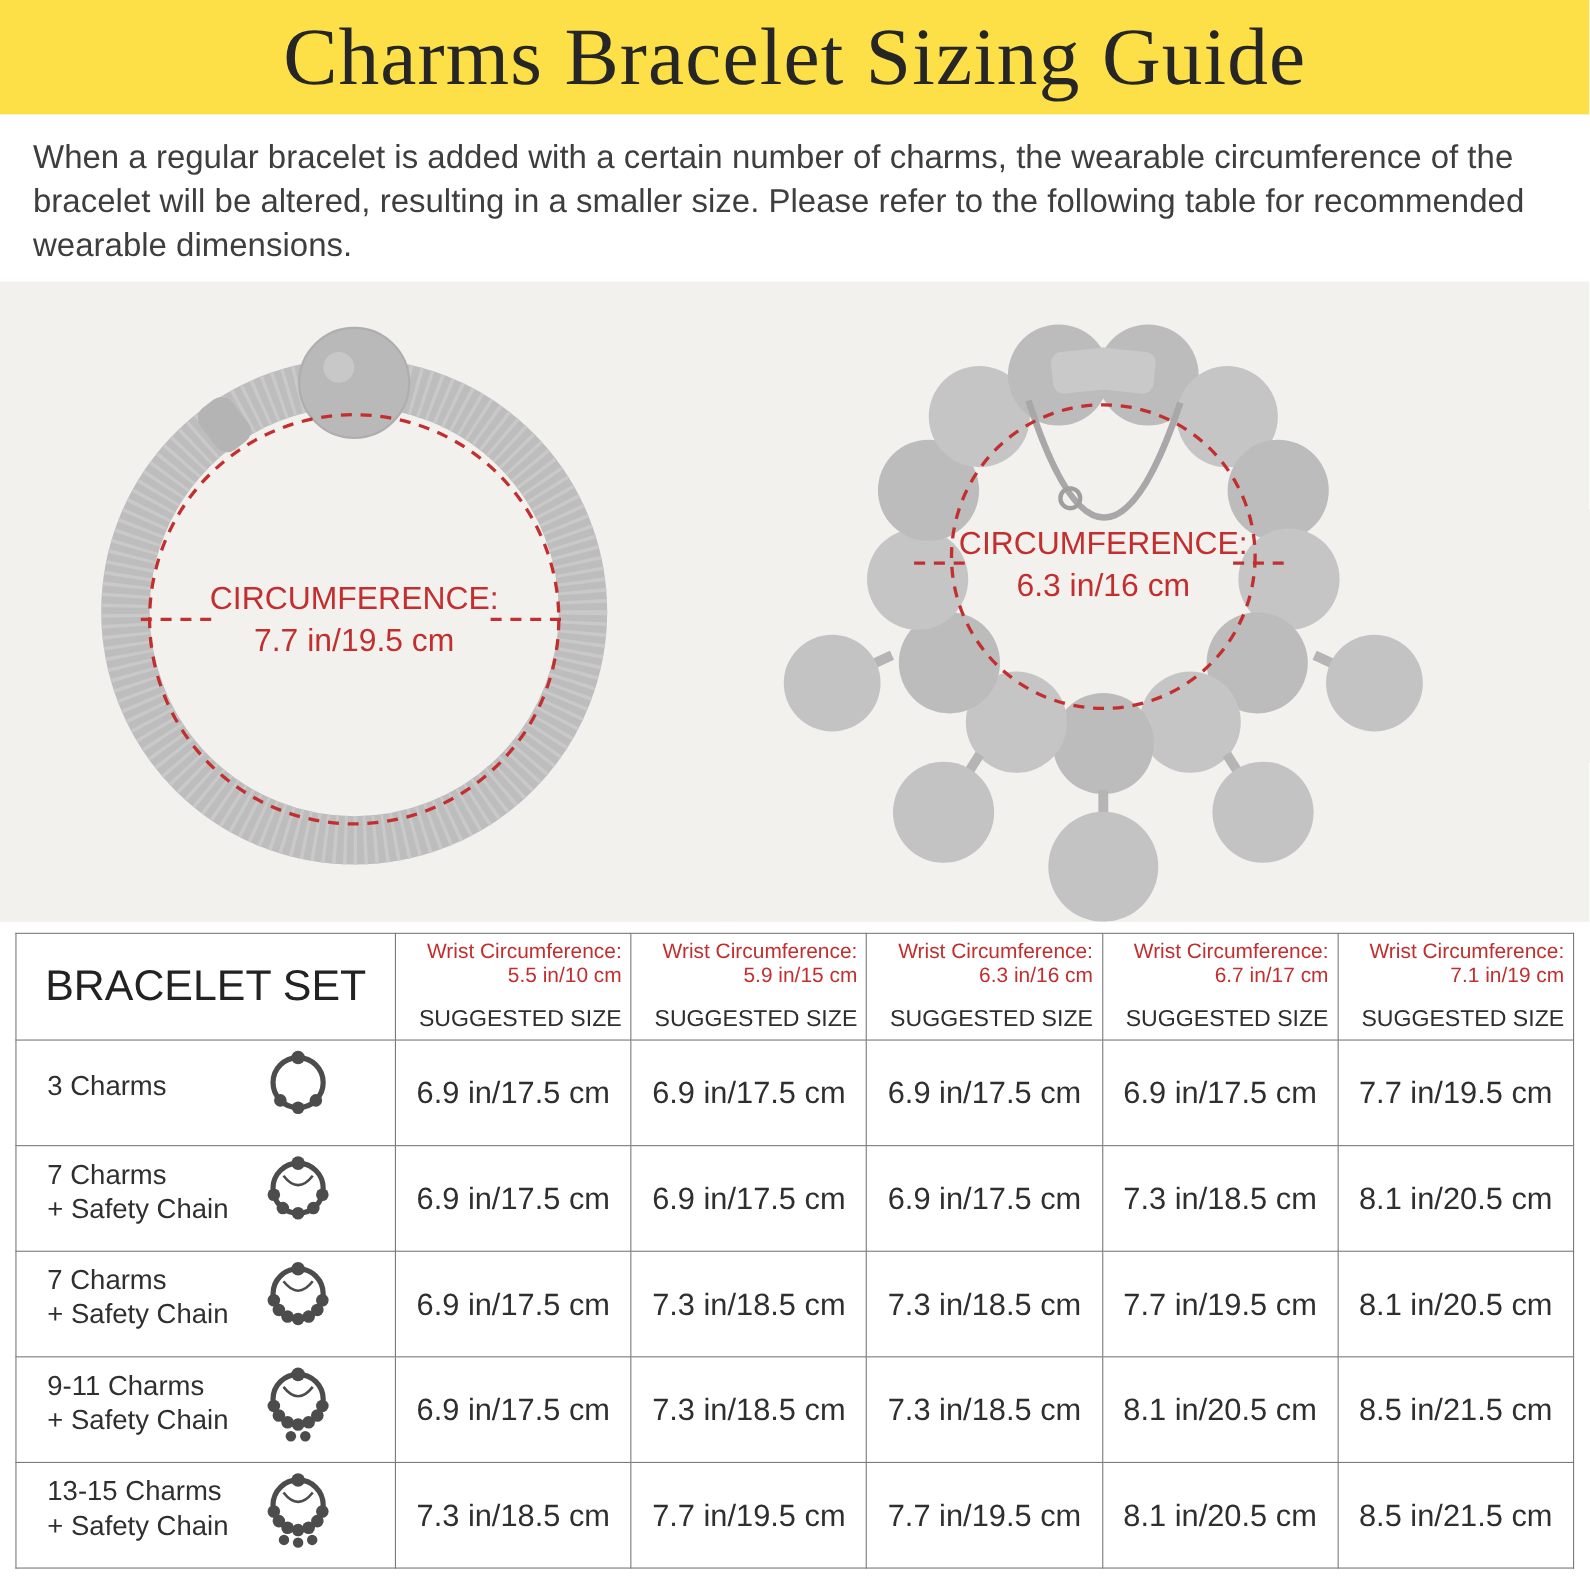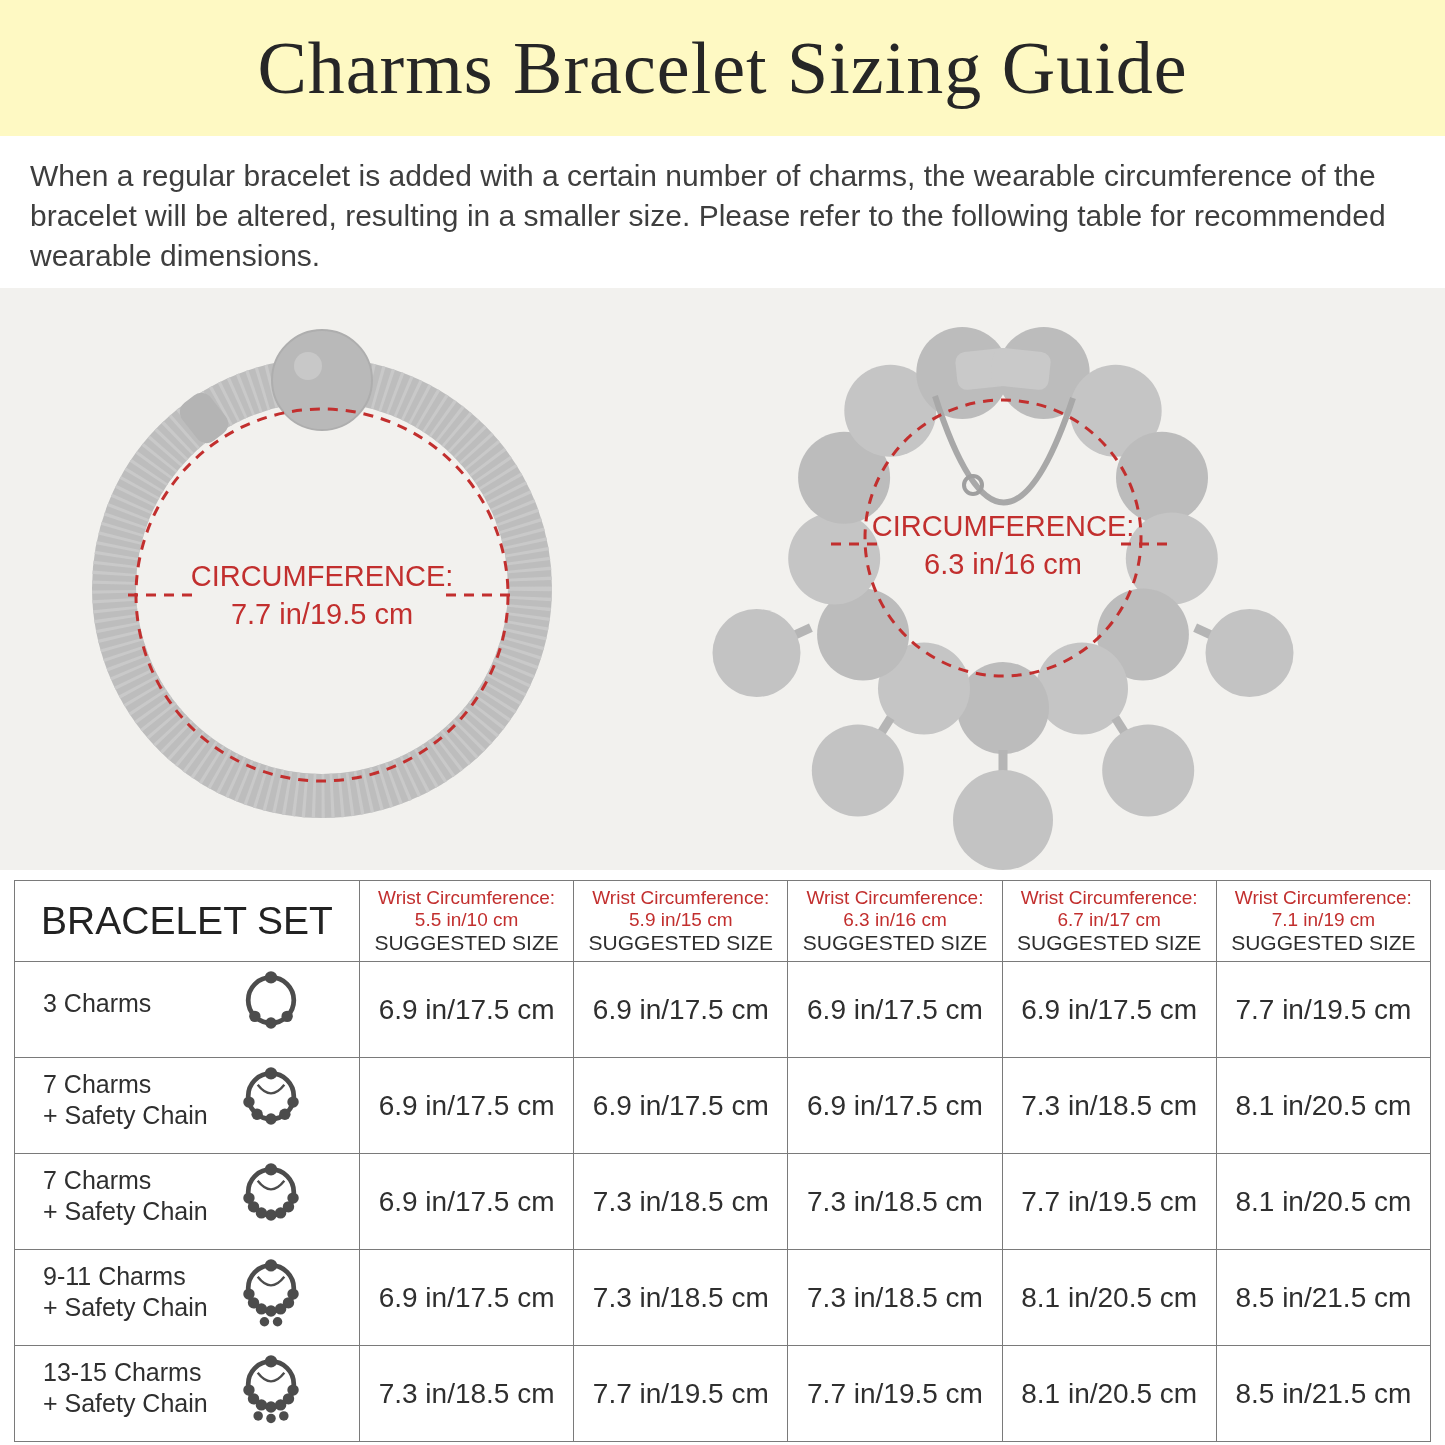--- a/index.html
+++ b/index.html
@@ -3,43 +3,43 @@
 <meta charset="utf-8">
 <style>
   :root { --red:#c22f2e; --gray:#bdbdbd; --ink:#3b3b3b; }
   * { box-sizing:border-box; }
   html,body { margin:0; padding:0; }
   body {
     width:1445px; height:1445px; overflow:hidden; background:#ffffff;
     font-family:"Liberation Sans", sans-serif; color:var(--ink);
   }
   .banner {
-    height:136px; background:#fef9c3; display:flex; align-items:center; justify-content:center;
+    height:104px; background:#fde047; display:flex; align-items:center; justify-content:center;
   }
   .banner h1 {
     margin:0; font-family:"Liberation Serif", serif; font-weight:400;
     font-size:74px; color:#262626; letter-spacing:1px;
   }
   .intro {
     padding:20px 34px 12px 30px; font-size:30px; line-height:1.33; color:#3e3e3e;
   }
   .diagrams {
     height:582px; background:#f2f1ee; display:flex; align-items:center;
     justify-content:space-between; padding:0 12px;
   }
   .dash { stroke:var(--red); stroke-width:3; stroke-dasharray:10 8; fill:none; }
   .dlabel { fill:var(--red); font-size:29px; font-family:"Liberation Sans", sans-serif; }
   .sizing-table {
     border-collapse:collapse; table-layout:fixed; width:1417px; margin:10px 14px 8px;
   }
   .sizing-table th, .sizing-table td { border:1px solid #7a7a7a; }
   th.set { font-size:39px; font-weight:400; color:#222; text-align:center; height:78px; }
-  th.wrist { text-align:center; vertical-align:middle; padding:6px 8px; font-weight:400; height:78px; }
+  th.wrist { text-align:right; vertical-align:middle; padding:6px 8px; font-weight:400; height:78px; }
   th.wrist .red { color:var(--red); font-size:19px; line-height:1.18; }
-  th.wrist .sug { color:#2e2e2e; font-size:21px; margin-top:0; }
+  th.wrist .sug { color:#2e2e2e; font-size:21px; margin-top:16px; }
   td.val { height:96px; text-align:center; font-size:28px; color:#2f2f2f; }
   td.label-cell {
     height:96px; padding:0 50px 12px 28px;
   }
   td.label-cell .inner { display:flex; align-items:center; justify-content:space-between; }
   td.label-cell .lbl { font-size:25px; line-height:1.25; color:#2f2f2f; }
   .row-icon { display:inline-flex; }
 </style>
 </head>
 <body>

